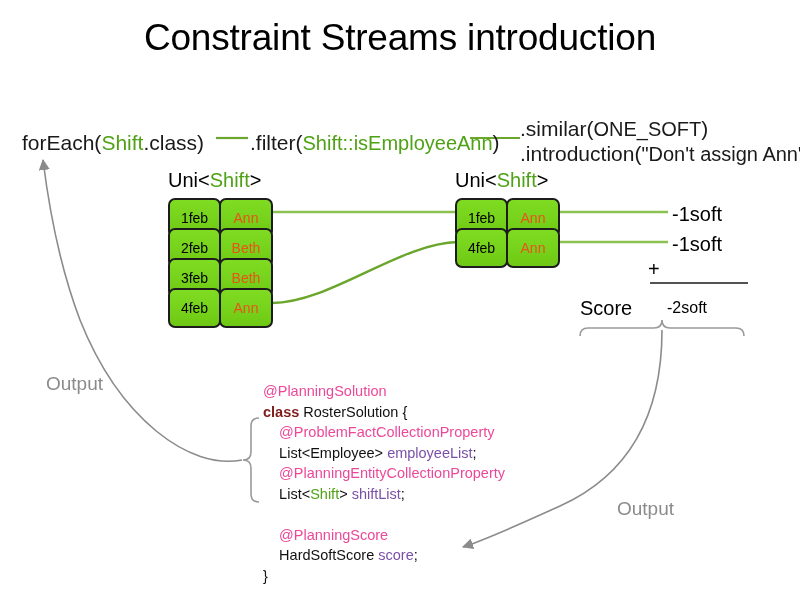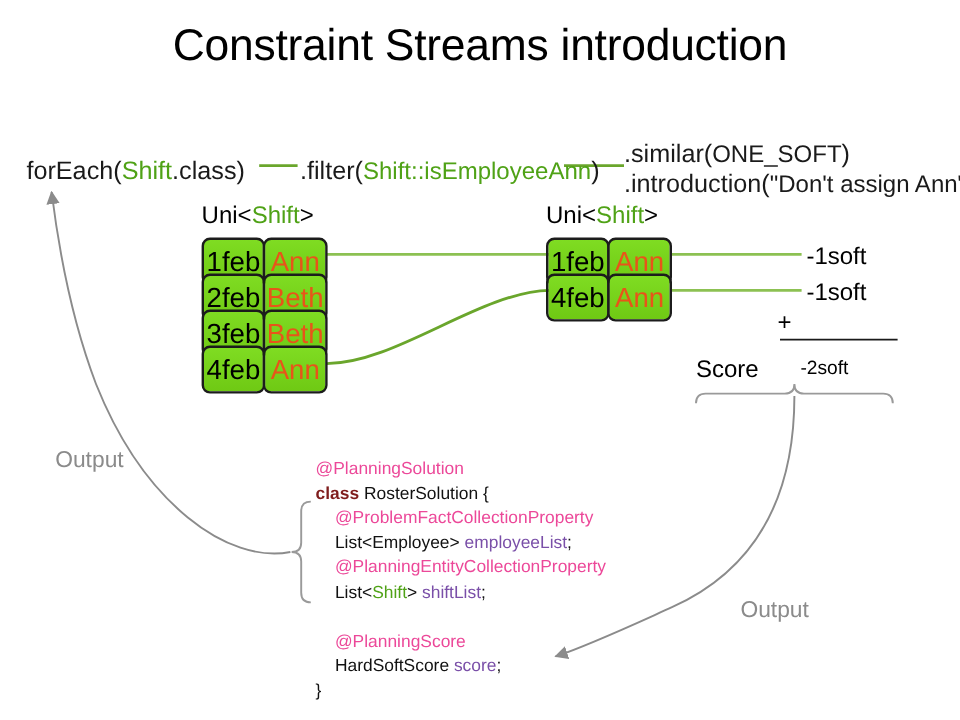--- a/index.html
+++ b/index.html
@@ -81,21 +81,21 @@
   .chip {
     box-sizing: border-box;
     height: 40px;
     border: 2px solid #1c1c1c;
     border-radius: 7px;
     background: #73d216;
     background: linear-gradient(#7fdc22, #6fc914);
     display: flex;
     align-items: center;
     justify-content: center;
-    font-size: 23px;
+    font-size: 14px;
     line-height: 19px;
     padding: 0 4px;
   }
   .chip-date {
     width: 53px;
     color: #000000;
   }
   .chip-name {
     width: 54px;
     color: #e8541a;

